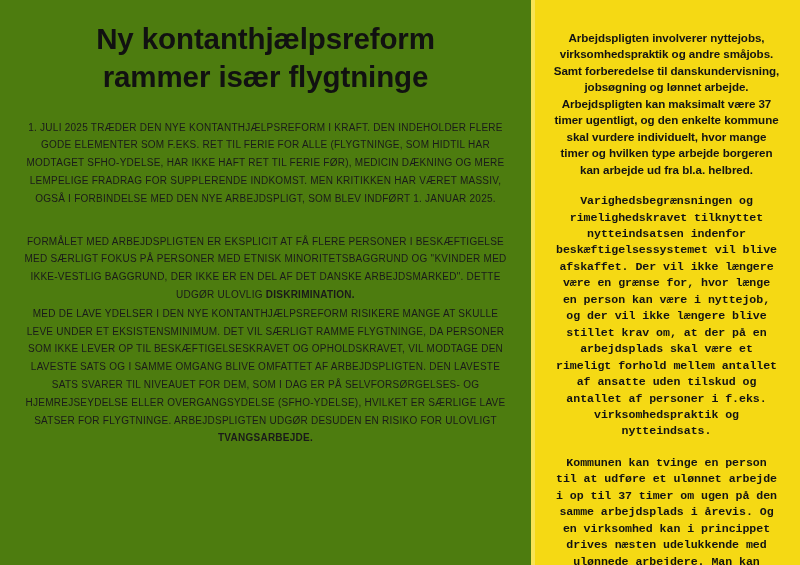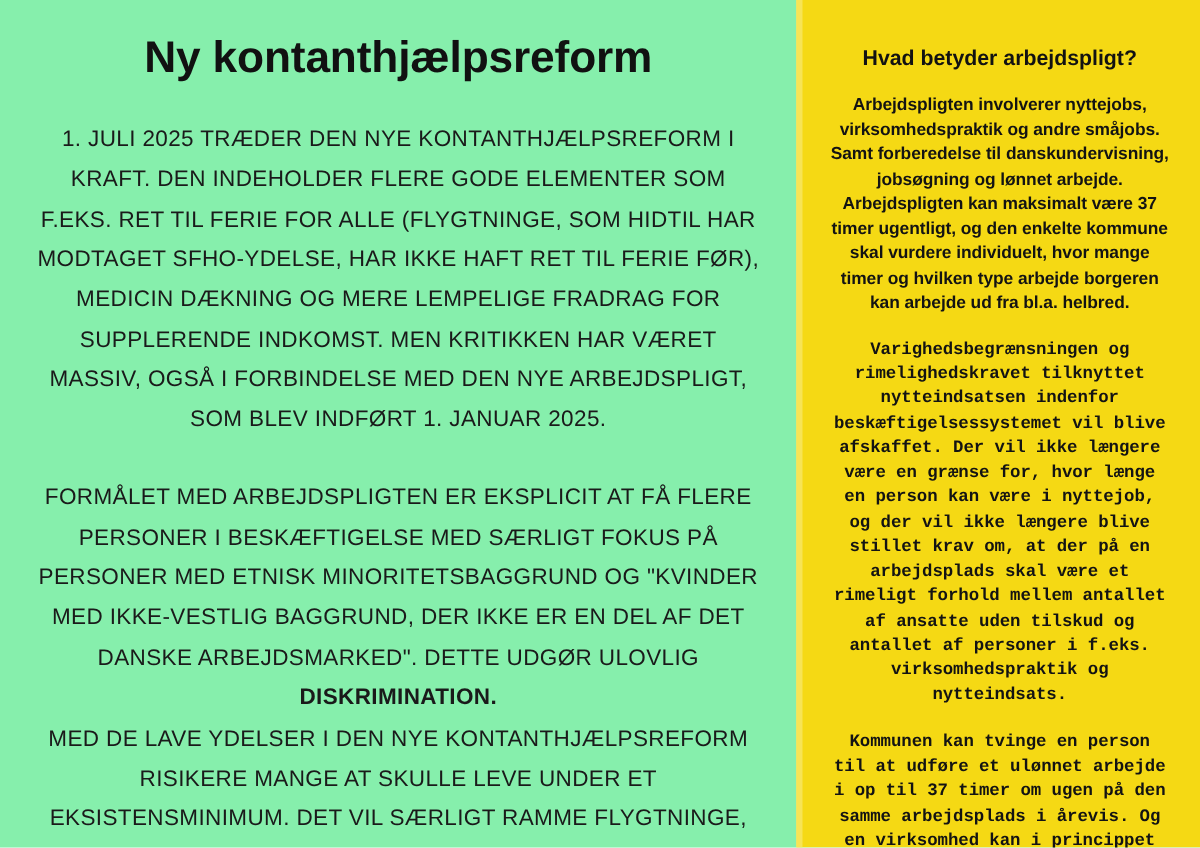--- a/index.html
+++ b/index.html
@@ -22,21 +22,21 @@
     display: flex;
     background: #ffffff;
   }
 
   
   .left-col {
     width: 531px;
     height: 565px;
     box-sizing: border-box;
     padding: 16px 22px 10px 22px;
-    background: #86efac;
+    background: #4d7c0f;
     display: flex;
     flex-direction: column;
   }
 
   .headline {
     font-size: 29.5px;
     font-weight: bold;
     line-height: 1.3;
     text-align: center;
     color: #111111;
@@ -47,21 +47,21 @@
     display: block;
   }
 
   .body-block {
     margin-top: 22px;
     color: #1a1a1a;
     text-align: center;
   }
 
   .para {
-    font-size: 15px;
+    font-size: 10px;
     line-height: 1.78;
     letter-spacing: 0.25px;
     text-transform: uppercase;
     margin: 0;
   }
   .para + .para {
     margin-top: 25px;
   }
   .para.tight-follow {
     margin-top: 1px;
@@ -117,36 +117,36 @@
 </style>
 </head>
 <body>
 
 <div class="poster">
 
   <div class="left-col">
 
     <h1 class="headline">
       <span class="hl-line">Ny kontanthjælpsreform</span>
+      <span class="hl-line">rammer især flygtninge</span>
     </h1>
 
     <div class="body-block">
 
       <p class="para">1. juli 2025 træder den nye kontanthjælpsreform i kraft. Den indeholder flere gode elementer som f.eks. ret til ferie for alle (flygtninge, som hidtil har modtaget SFHO-ydelse, har ikke haft ret til ferie før), medicin dækning og mere lempelige fradrag for supplerende indkomst. Men kritikken har været massiv, også i forbindelse med den nye arbejdspligt, som blev indført 1. januar 2025.</p>
 
       <p class="para"><span>Formålet med arbejdspligten er eksplicit at få flere personer i beskæftigelse med særligt fokus på personer med etnisk minoritetsbaggrund og "kvinder med ikke-vestlig baggrund, der ikke er en del af det danske arbejdsmarked". Dette udgør ulovlig </span><b>diskrimination.</b></p>
 
       <p class="para tight-follow"><span>Med de lave ydelser i den nye kontanthjælpsreform risikere mange at skulle leve under et eksistensminimum. Det vil særligt ramme flygtninge, da personer som ikke lever op til beskæftigelseskravet og opholdskravet, vil modtage den laveste sats og i samme omgang blive omfattet af arbejdspligten. Den laveste sats svarer til niveauet for dem, som i dag er på selvforsørgelses- og hjemrejseydelse eller overgangsydelse (SFHO-ydelse), hvilket er særlige lave satser for flygtninge. Arbejdspligten udgør desuden en risiko for ulovligt </span><b>tvangsarbejde.</b></p>
 
     </div>
   </div>
 
   <div class="right-col">
 
-    <h2 class="yellow-heading">Hvad betyder arbejdspligt?</h2>
 
     <p class="ypara">Arbejdspligten involverer nyttejobs, virksomhedspraktik og andre småjobs. Samt forberedelse til danskundervisning, jobsøgning og lønnet arbejde. Arbejdspligten kan maksimalt være 37 timer ugentligt, og den enkelte kommune skal vurdere individuelt, hvor mange timer og hvilken type arbejde borgeren kan arbejde ud fra bl.a. helbred.</p>
     <p class="ypara">Varighedsbegrænsningen og rimelighedskravet tilknyttet nytteindsatsen indenfor beskæftigelsessystemet vil blive afskaffet. Der vil ikke længere være en grænse for, hvor længe en person kan være i nyttejob, og der vil ikke længere blive stillet krav om, at der på en arbejdsplads skal være et rimeligt forhold mellem antallet af ansatte uden tilskud og antallet af personer i f.eks. virksomhedspraktik og nytteindsats.</p>
     <p class="ypara">Kommunen kan tvinge en person til at udføre et ulønnet arbejde i op til 37 timer om ugen på den samme arbejdsplads i årevis. Og en virksomhed kan i princippet drives næsten udelukkende med ulønnede arbejdere. Man kan f.eks. oprette et rengøringsfirma, hvor samtlige ansatte er i nyttejob. De ansatte kan ikke klage eller sige op, for så vil de blive trukket i de ydelser, som de allerede dårligt kan leve for. En enlig i nyttejob og på laveste sats vil i praksis skulle arbejde for en timeløn på ca. 40 kr før skat.</p>
 
   </div>
 
 </div>
 
 </body></html>

